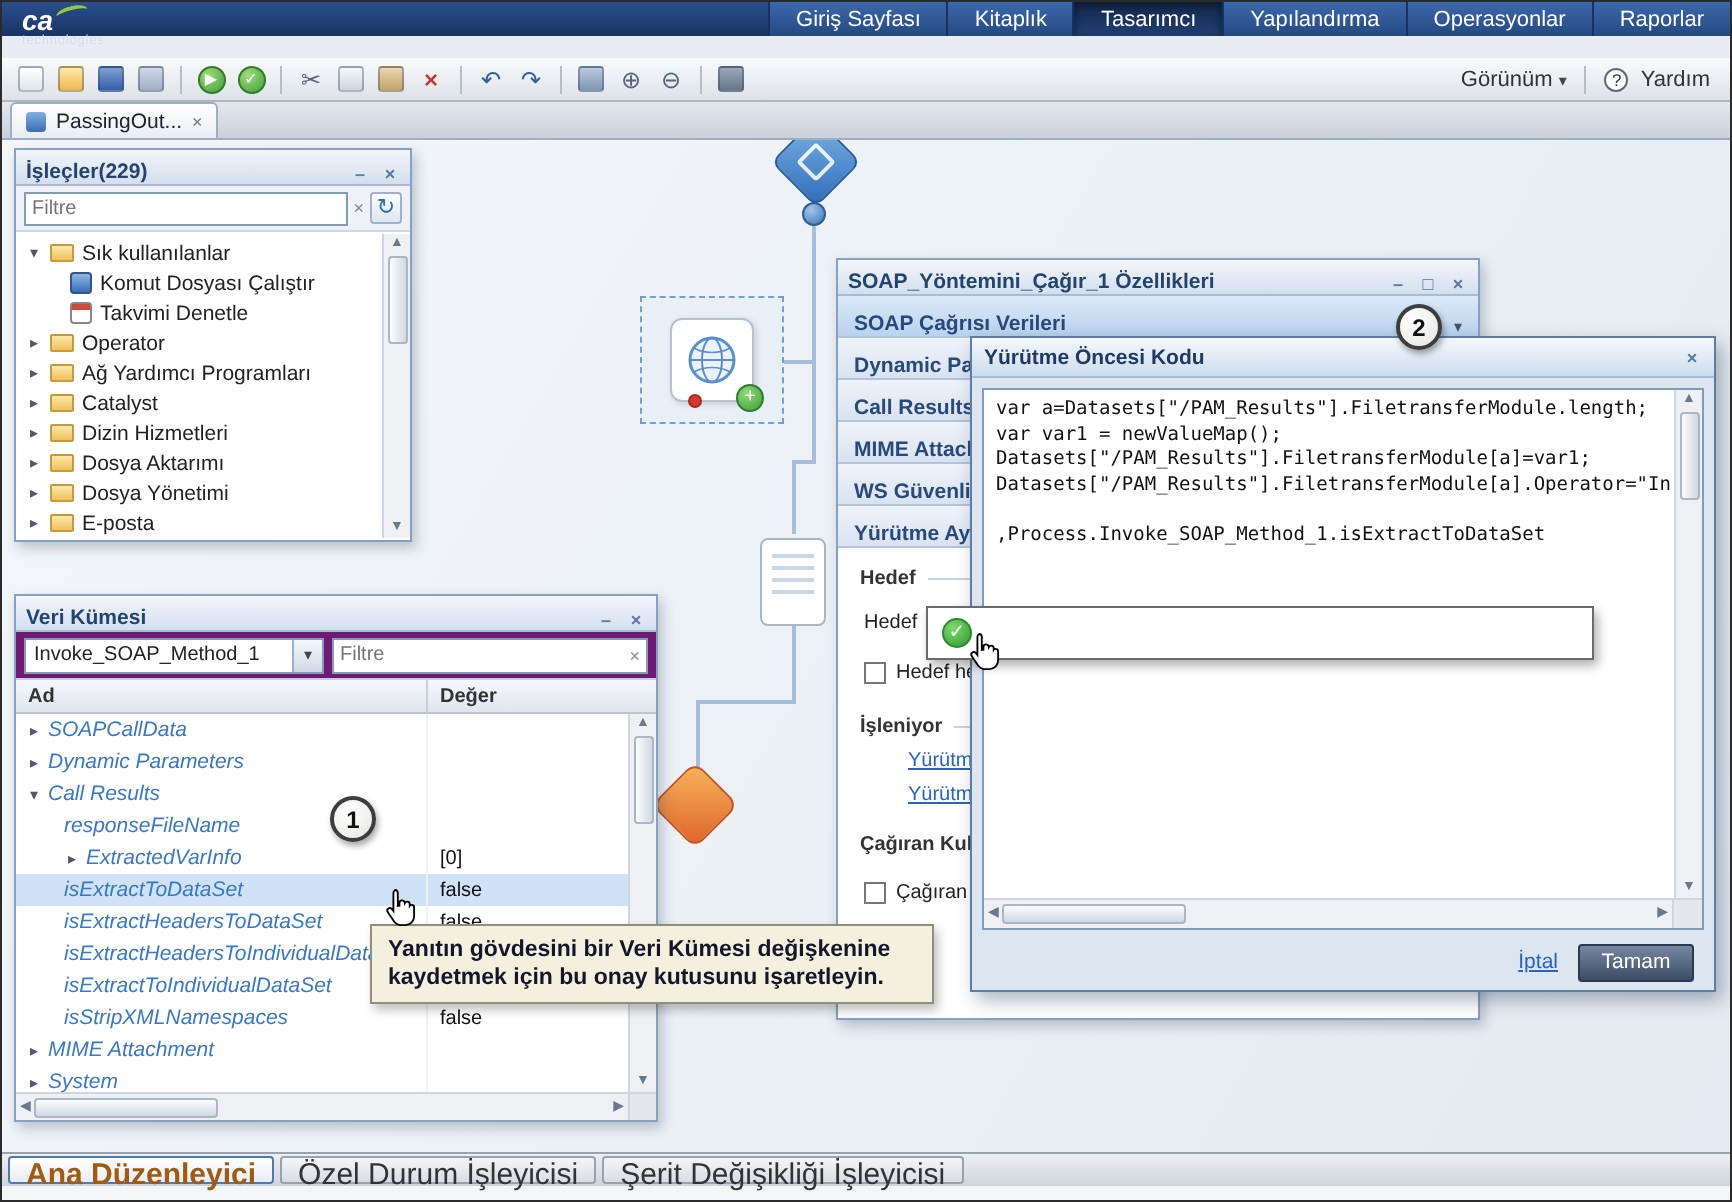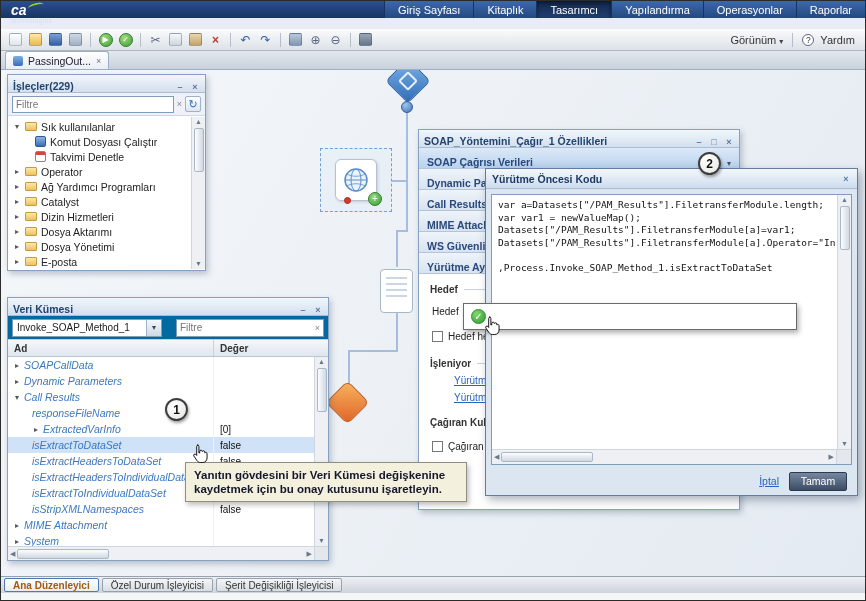--- a/index.html
+++ b/index.html
@@ -79,21 +79,21 @@
 .mi-cal{background:#fff;border:1px solid #888;position:relative}
 .mi-cal::before{content:"";position:absolute;left:0;top:0;right:0;height:3px;background:#d04a3a}
 .vscroll{position:absolute;width:14px;background:#eef0f3;border-left:1px solid #cfd6df;display:flex;flex-direction:column;align-items:center;padding:1px 0;z-index:3}
 .sarr{font-size:7px;color:#68798e;line-height:8px}
 .sarr.bot{margin-top:auto}
 .vthumb{width:10px;height:44px;background:linear-gradient(90deg,#fdfdfe,#cfd8e2);border:1px solid #aab7c6;border-radius:2px;margin:2px 0}
 .ops .vscroll{top:42px;right:0;bottom:1px}
 
 
 .ds{left:6px;top:296px;width:322px;height:264px;z-index:6}
-.ds-controls{height:24px;display:flex;align-items:center;gap:14px;padding:0 4px;background:#0369a1;border-bottom:1px solid #c2d0e2}
+.ds-controls{height:24px;display:flex;align-items:center;gap:4px;padding:0 4px;background:#701a75;border-bottom:1px solid #c2d0e2}
 .select{width:150px;height:18px;border:1px solid #7f9db9;background:#fff;display:flex;align-items:center;font-size:10px;padding-left:4px;color:#222;cursor:pointer}
 .sel-arr{margin-left:auto;width:15px;height:16px;background:linear-gradient(#f4f7fa,#cfd9e6);border-left:1px solid #9fb2cc;font-size:8px;display:flex;align-items:center;justify-content:center;color:#445}
 .ds-filter{flex:1;height:18px;border:1px solid #7f9db9;background:#fff;display:flex;align-items:center;padding:0 3px}
 .ds-filter input{flex:1;min-width:0;border:none;outline:none;font-size:10px;font-family:inherit;color:#333}
 .ds-head{height:17px;display:flex;background:linear-gradient(#f5f7fa,#e0e6ee);border-bottom:1px solid #b9c6d6;font-size:10px;font-weight:bold;color:#333}
 .h1{width:206px;padding-left:6px;border-right:1px solid #c6cfda;display:flex;align-items:center}
 .h2{flex:1;padding-left:6px;display:flex;align-items:center}
 .ds-rows{position:absolute;left:0;top:59px;right:14px;bottom:14px;overflow:hidden}
 .ds-row{display:flex;height:16px;align-items:center;font-size:10.5px;cursor:pointer}
 .ds-row .c1{width:206px;display:flex;align-items:center;gap:3px;padding-left:5px;height:100%;border-right:1px solid #edf0f4;overflow:hidden}
@@ -145,21 +145,21 @@
 .callout{position:absolute;width:23px;height:23px;border-radius:50%;background:radial-gradient(circle at 35% 30%,#ffffff,#e4e6e2);border:2px solid #3d3d3d;color:#111;font-weight:bold;font-size:12px;display:flex;align-items:center;justify-content:center;z-index:13;box-shadow:1px 2px 3px rgba(0,0,0,.35)}
 .callout1{left:164px;top:397px}
 .callout2{left:697px;top:151px}
 .tip{position:absolute;left:184px;top:461px;width:282px;background:#f3f1de;border:1px solid #8f8f7c;box-shadow:2px 3px 5px rgba(0,0,0,.25);padding:5px 8px;font-size:11.5px;font-weight:bold;color:#15162b;z-index:12;line-height:14px}
 .hand{position:absolute;z-index:20}
 .hand1{left:188px;top:441px}
 .hand2{left:480px;top:313px}
 
 
 .statusbar{position:absolute;left:0;top:575px;width:100%;height:17px;background:linear-gradient(#edeff3,#ced4dc);border-top:1px solid #98a2ae;display:flex;align-items:center;gap:3px;padding:0 3px;z-index:40}
-.sb-tab{height:14px;display:flex;align-items:flex-end;padding:0 8px;font-size:10px;border:1px solid #98a2ae;background:linear-gradient(#f4f5f7,#d9dde2);color:#333;border-radius:2px;cursor:pointer;white-space:nowrap}
+.sb-tab{height:14px;display:flex;align-items:flex-start;padding:0 8px;font-size:15px;border:1px solid #98a2ae;background:linear-gradient(#f4f5f7,#d9dde2);color:#333;border-radius:2px;cursor:pointer;white-space:nowrap}
 .sb-tab.active{border-color:#4f7ab0;background:linear-gradient(#ffffff,#e8ecf2);color:#a05a12;font-weight:bold}
 .bottomstrip{position:absolute;left:0;top:592px;width:100%;height:9px;background:#f4f5f7}
 </style>
 </head>
 <body>
 
 <div class="screen">
 
   <div class="canvasbg"></div>
   <svg class="connectors" width="866" height="601">

